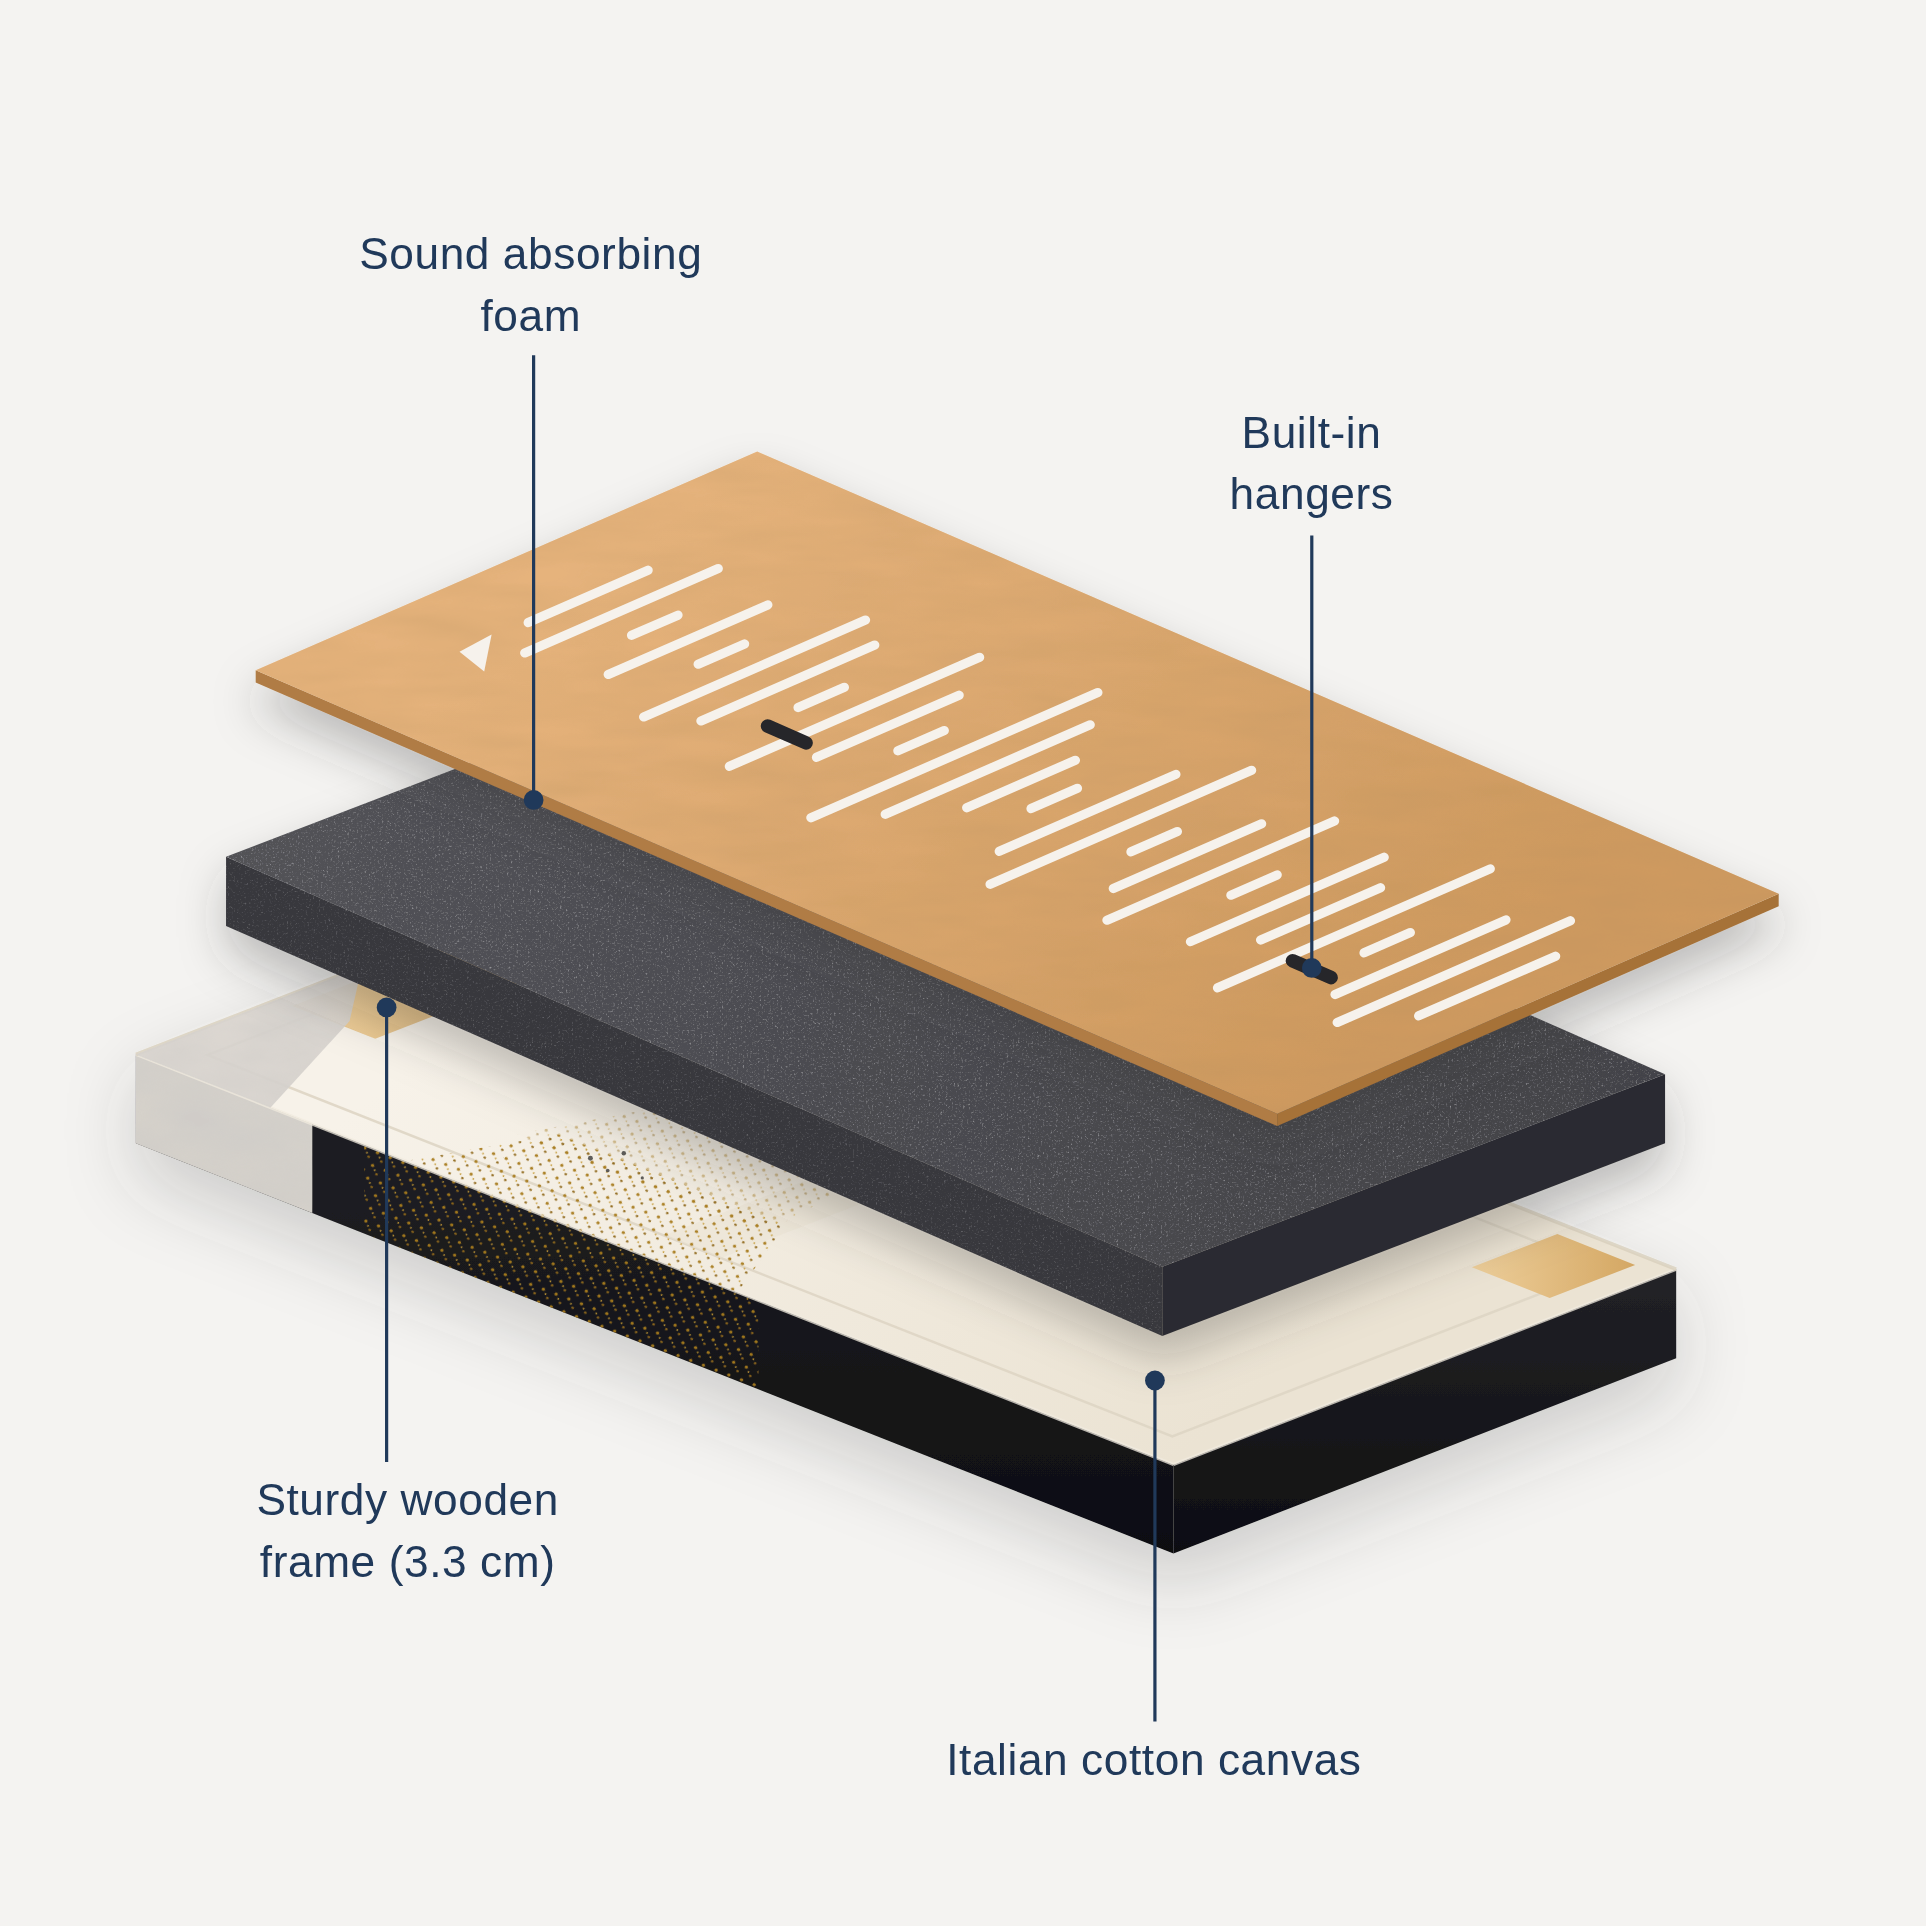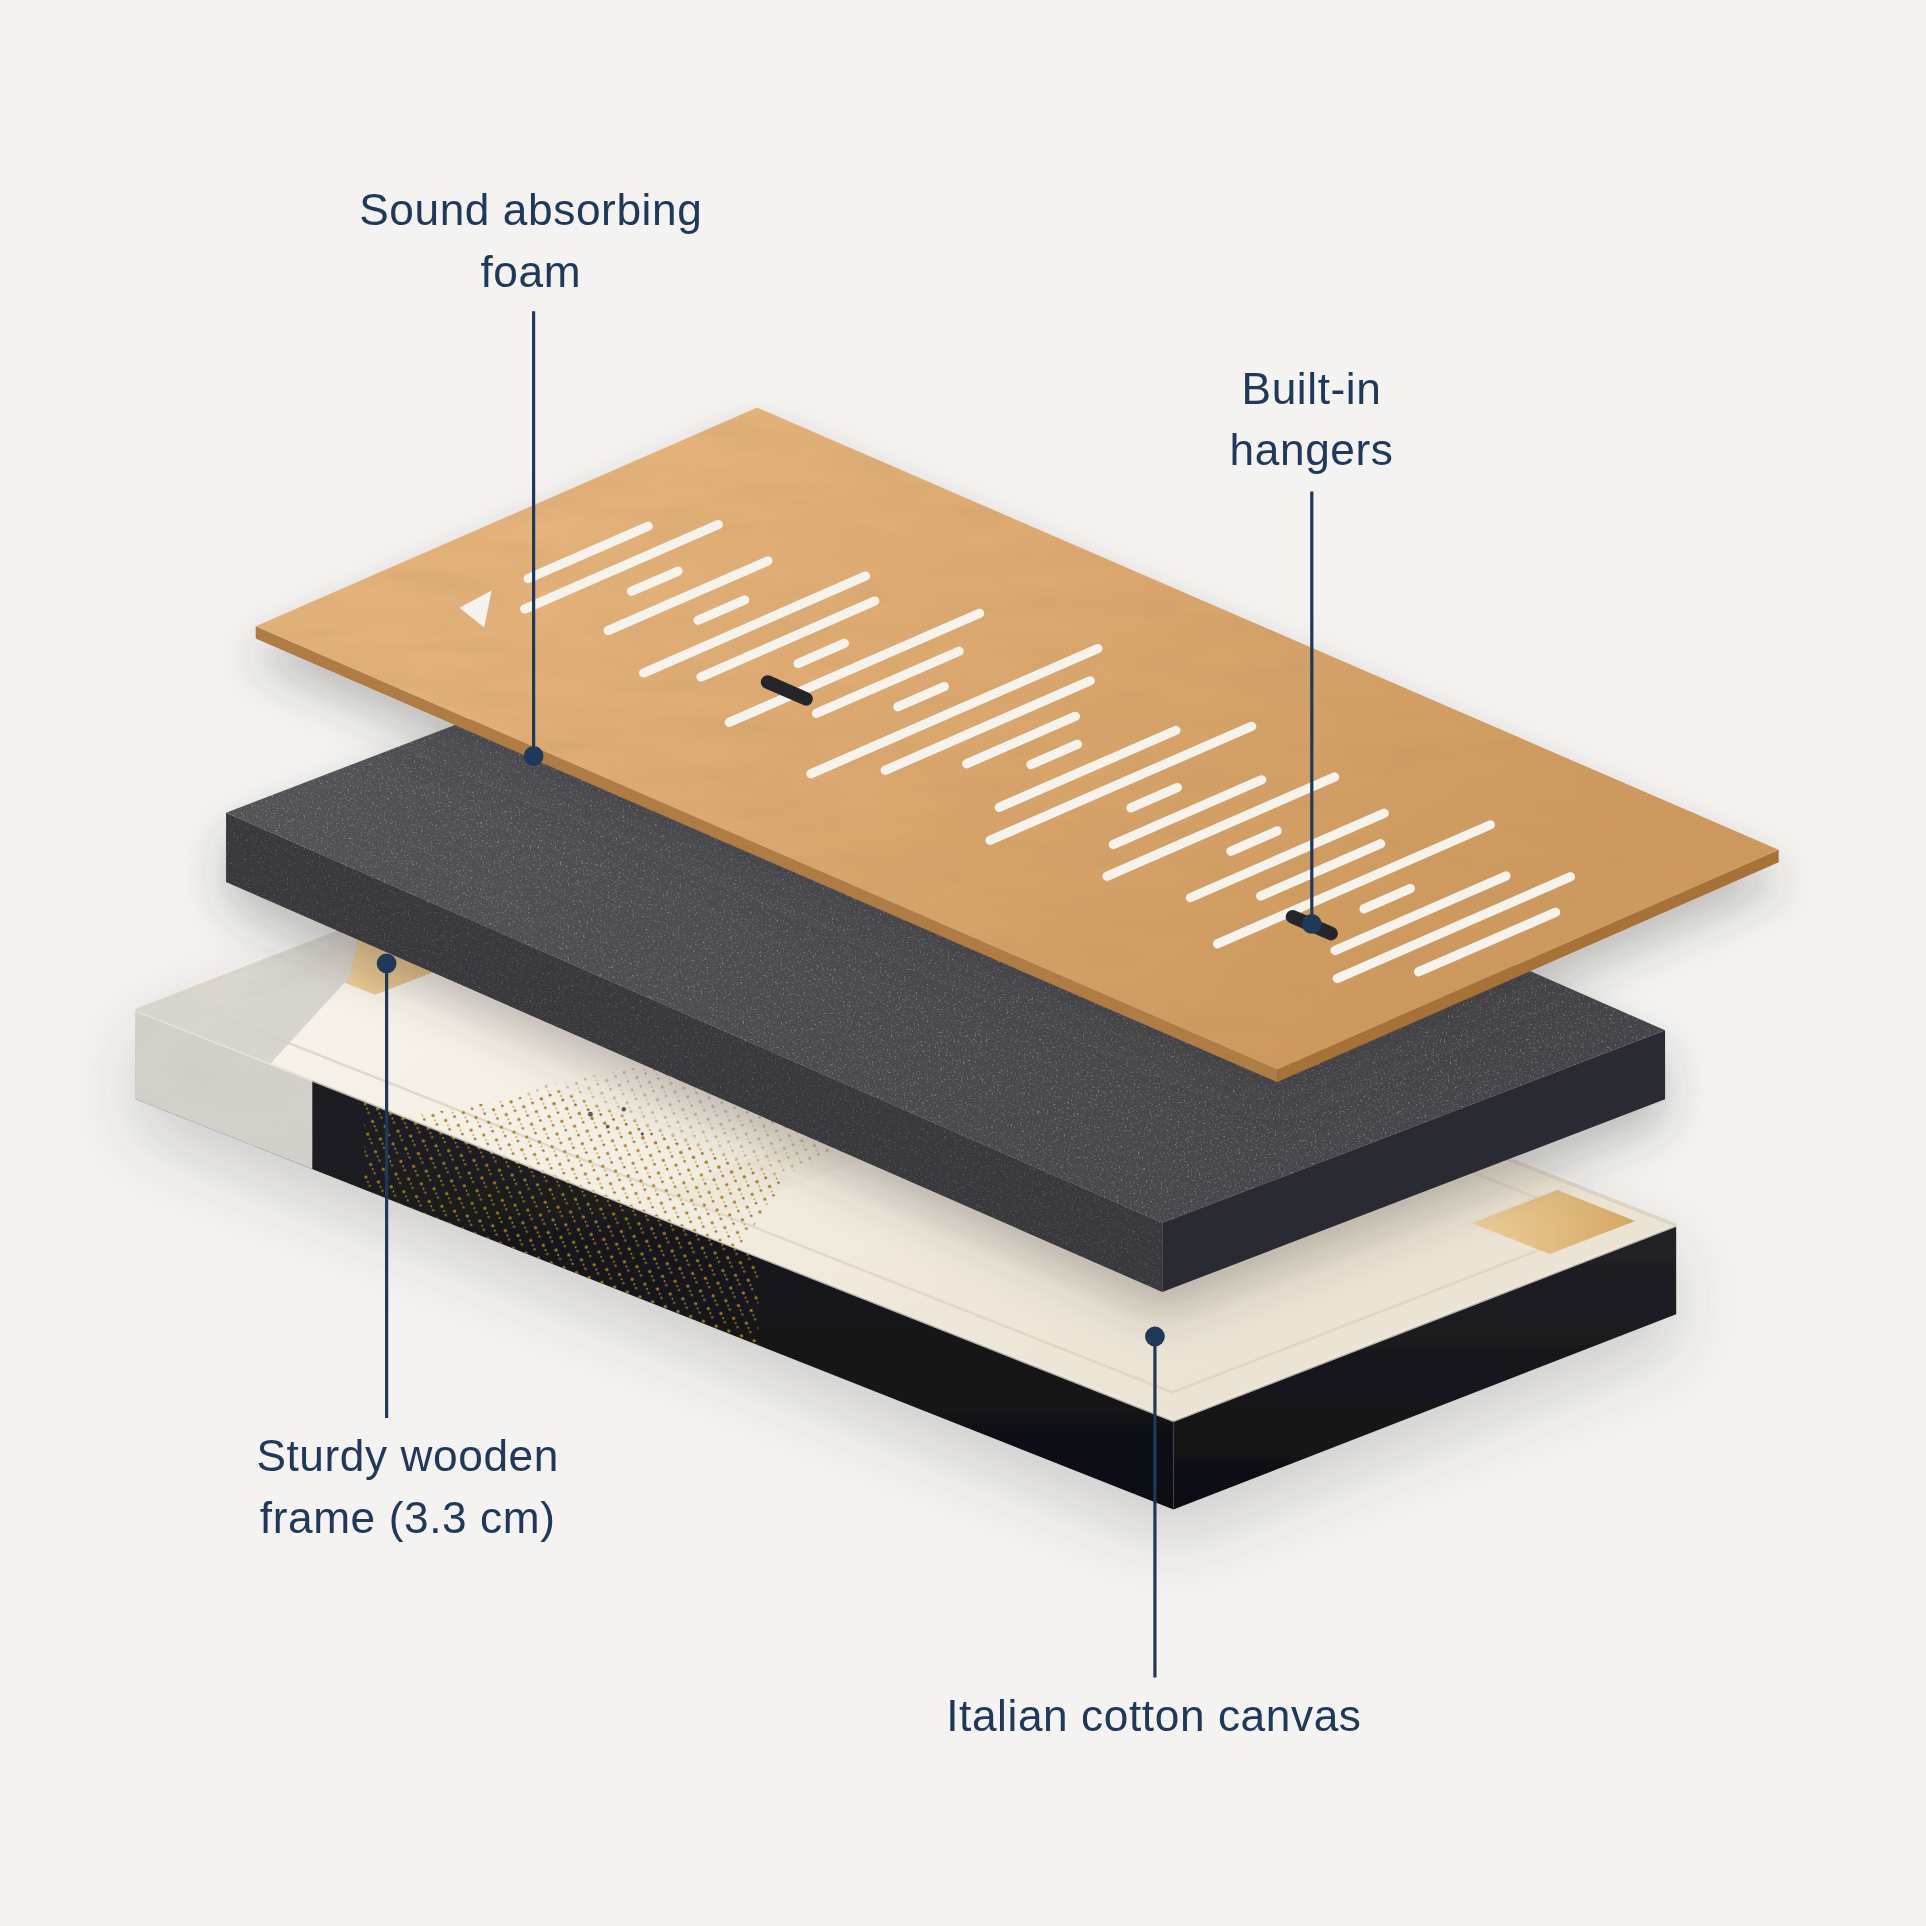--- a/index.html
+++ b/index.html
@@ -2,21 +2,21 @@
 <html style="--accent: #20395a; --background: #f4f3f1; --kraft-light: #e6b37c; --kraft-dark: #cf9a5f; --kraft-edge: #b07c44; --slot: #f6f2ec; --foam-top: #4b4b50; --foam-side-left: #37373c; --foam-side-right: #2c2c31; --canvas-cream: #f3eee4; --wood-light: #eecf9b; --wood-dark: #d4a763; --frame-black: #17171a; --gold: #b08a28; --marble: #d6d2cb;font-size:10.3px"><head>
 <meta charset="utf-8">
 <style>
   html,body{margin:0;padding:0;}
   body{
     width:1926px;height:1926px;
     background:var(--background,#f4f3f1);
     font-family:"Liberation Sans",sans-serif;
     overflow:hidden;
   }
-  .viewport{position:relative;width:1926px;height:1478px;background:var(--background,#f4f3f1);}
+  .viewport{position:relative;width:1926px;height:1478px;background:var(--background,#f4f3f1);margin-top:44px;}
   #stage{
     position:absolute;left:0;top:0;width:1002px;height:1002px;
     transform:scale(1.92307692);transform-origin:0 0;
   }
   #art{position:absolute;left:0;top:0;display:block;}
   .label{
     position:absolute;
     transform:translateX(-50%);
     text-align:center;
     white-space:pre-line;

